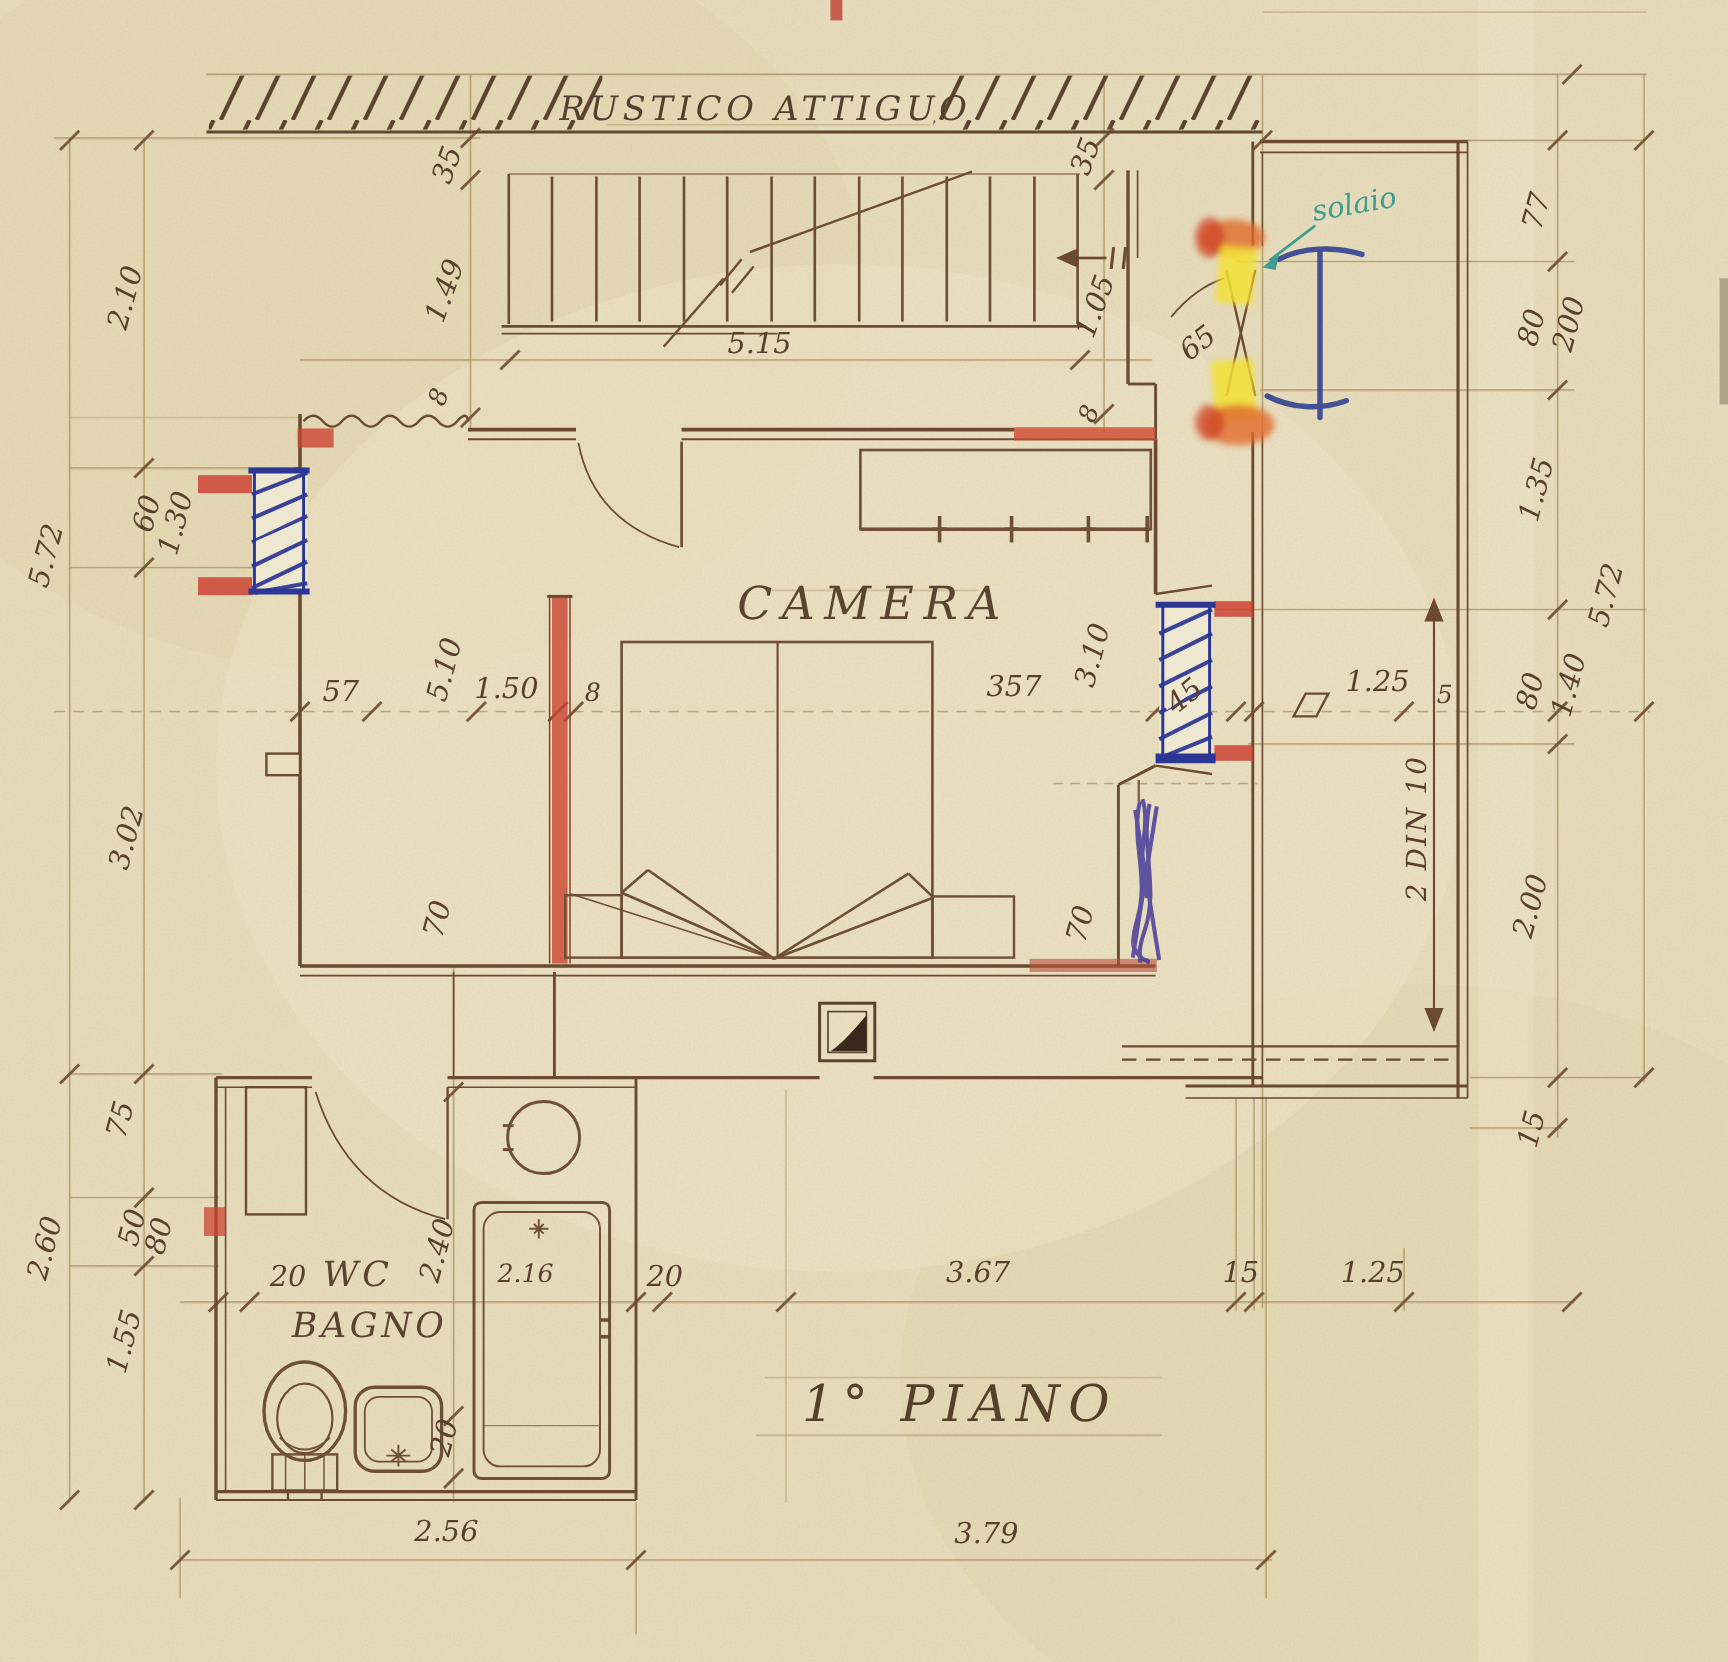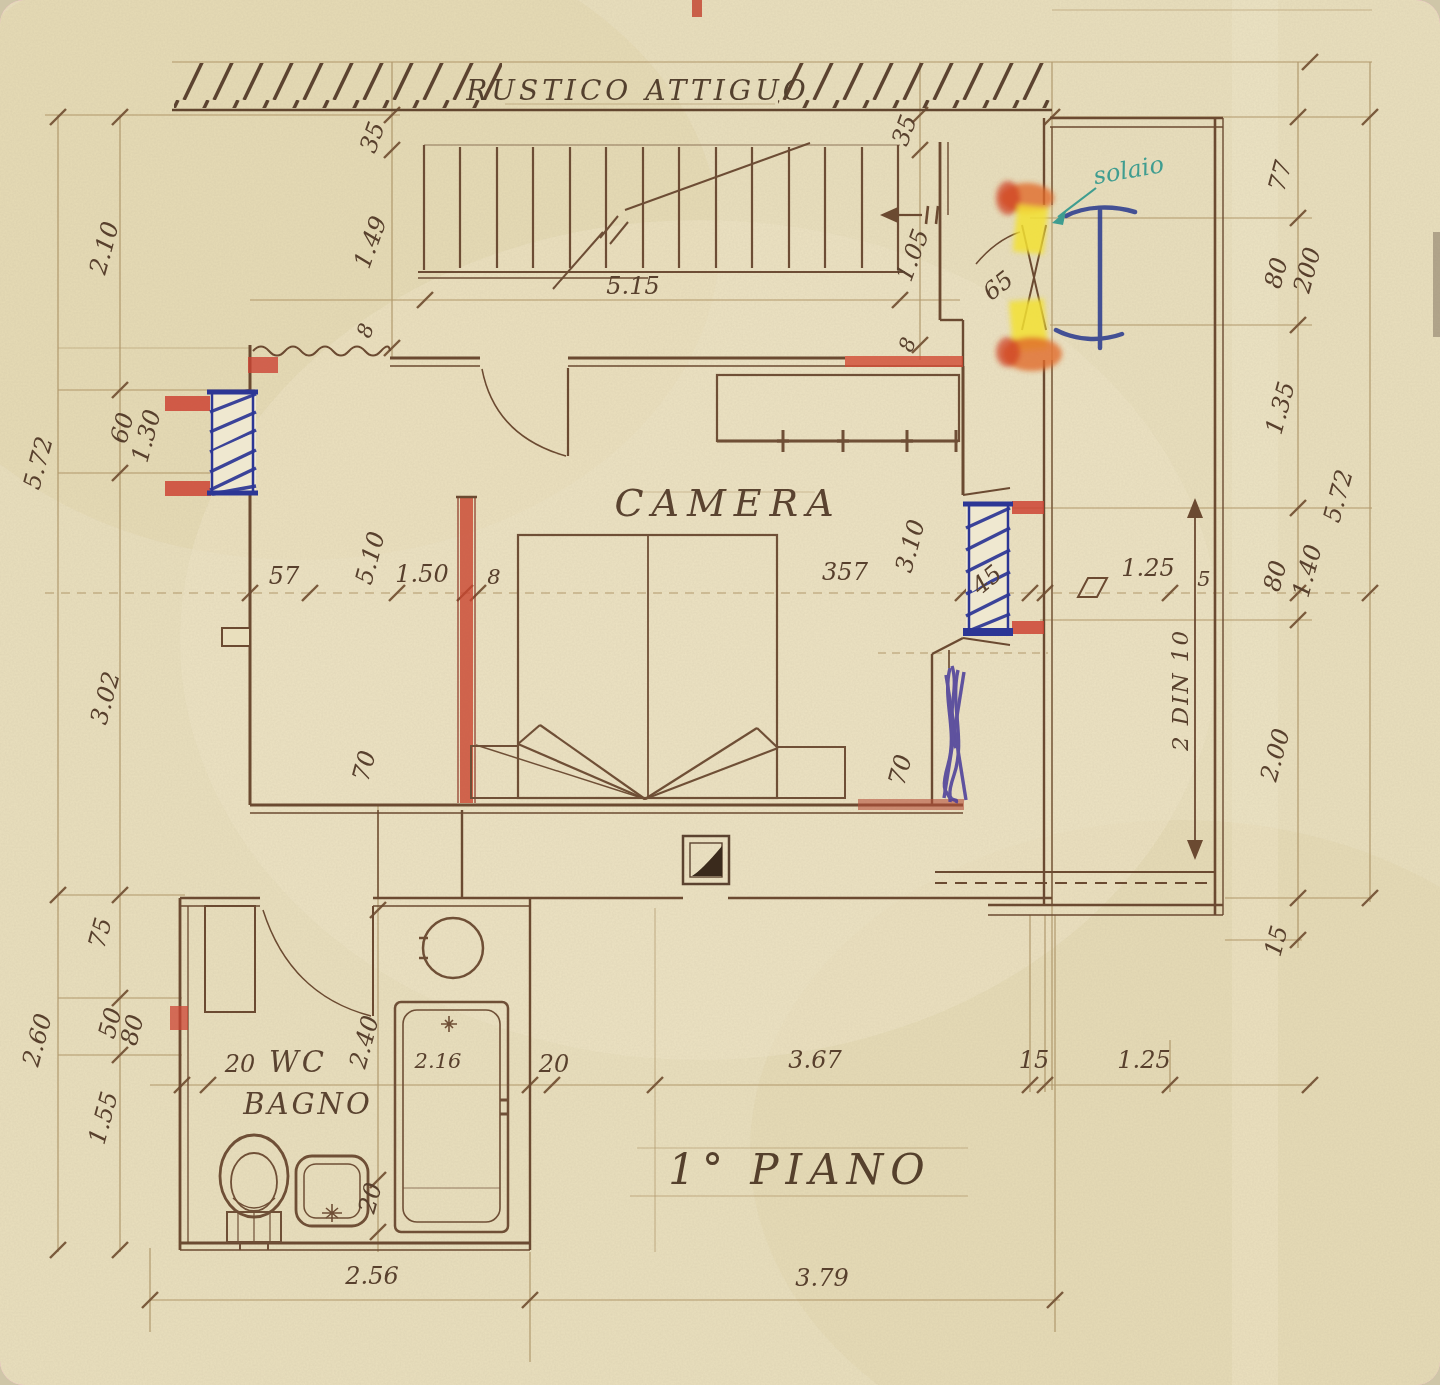--- a/index.html
+++ b/index.html
@@ -1,16 +1,16 @@
 <!DOCTYPE html>
 <html><head>
 <meta charset="utf-8">
 <style>
   html,body{margin:0;padding:0;background:#cfc6a8;}
-  .stage{width:1440px;height:1385px;position:relative;overflow:hidden;background:#f9a8d4;border-radius:24px;}
+  .stage{width:1440px;height:1385px;position:relative;overflow:hidden;background:#f9a8d4;}
   svg{display:block;}
   text{font-family:"DejaVu Serif", serif;font-style:italic;fill:#58402d;}
   .dim{font-size:24px;}
   .dim-sm{font-size:21px;}
   .room{font-size:38px;letter-spacing:8px;fill:#5a4330;}
   .room-sm{font-size:29px;letter-spacing:3px;fill:#5a4330;}
   .title{font-size:42px;letter-spacing:7px;fill:#55402c;}
   .band{font-size:28px;letter-spacing:4px;fill:#53402e;}
   .note{font-size:24px;fill:#3f9d90;}
   .din{font-size:23px;letter-spacing:2px;}

